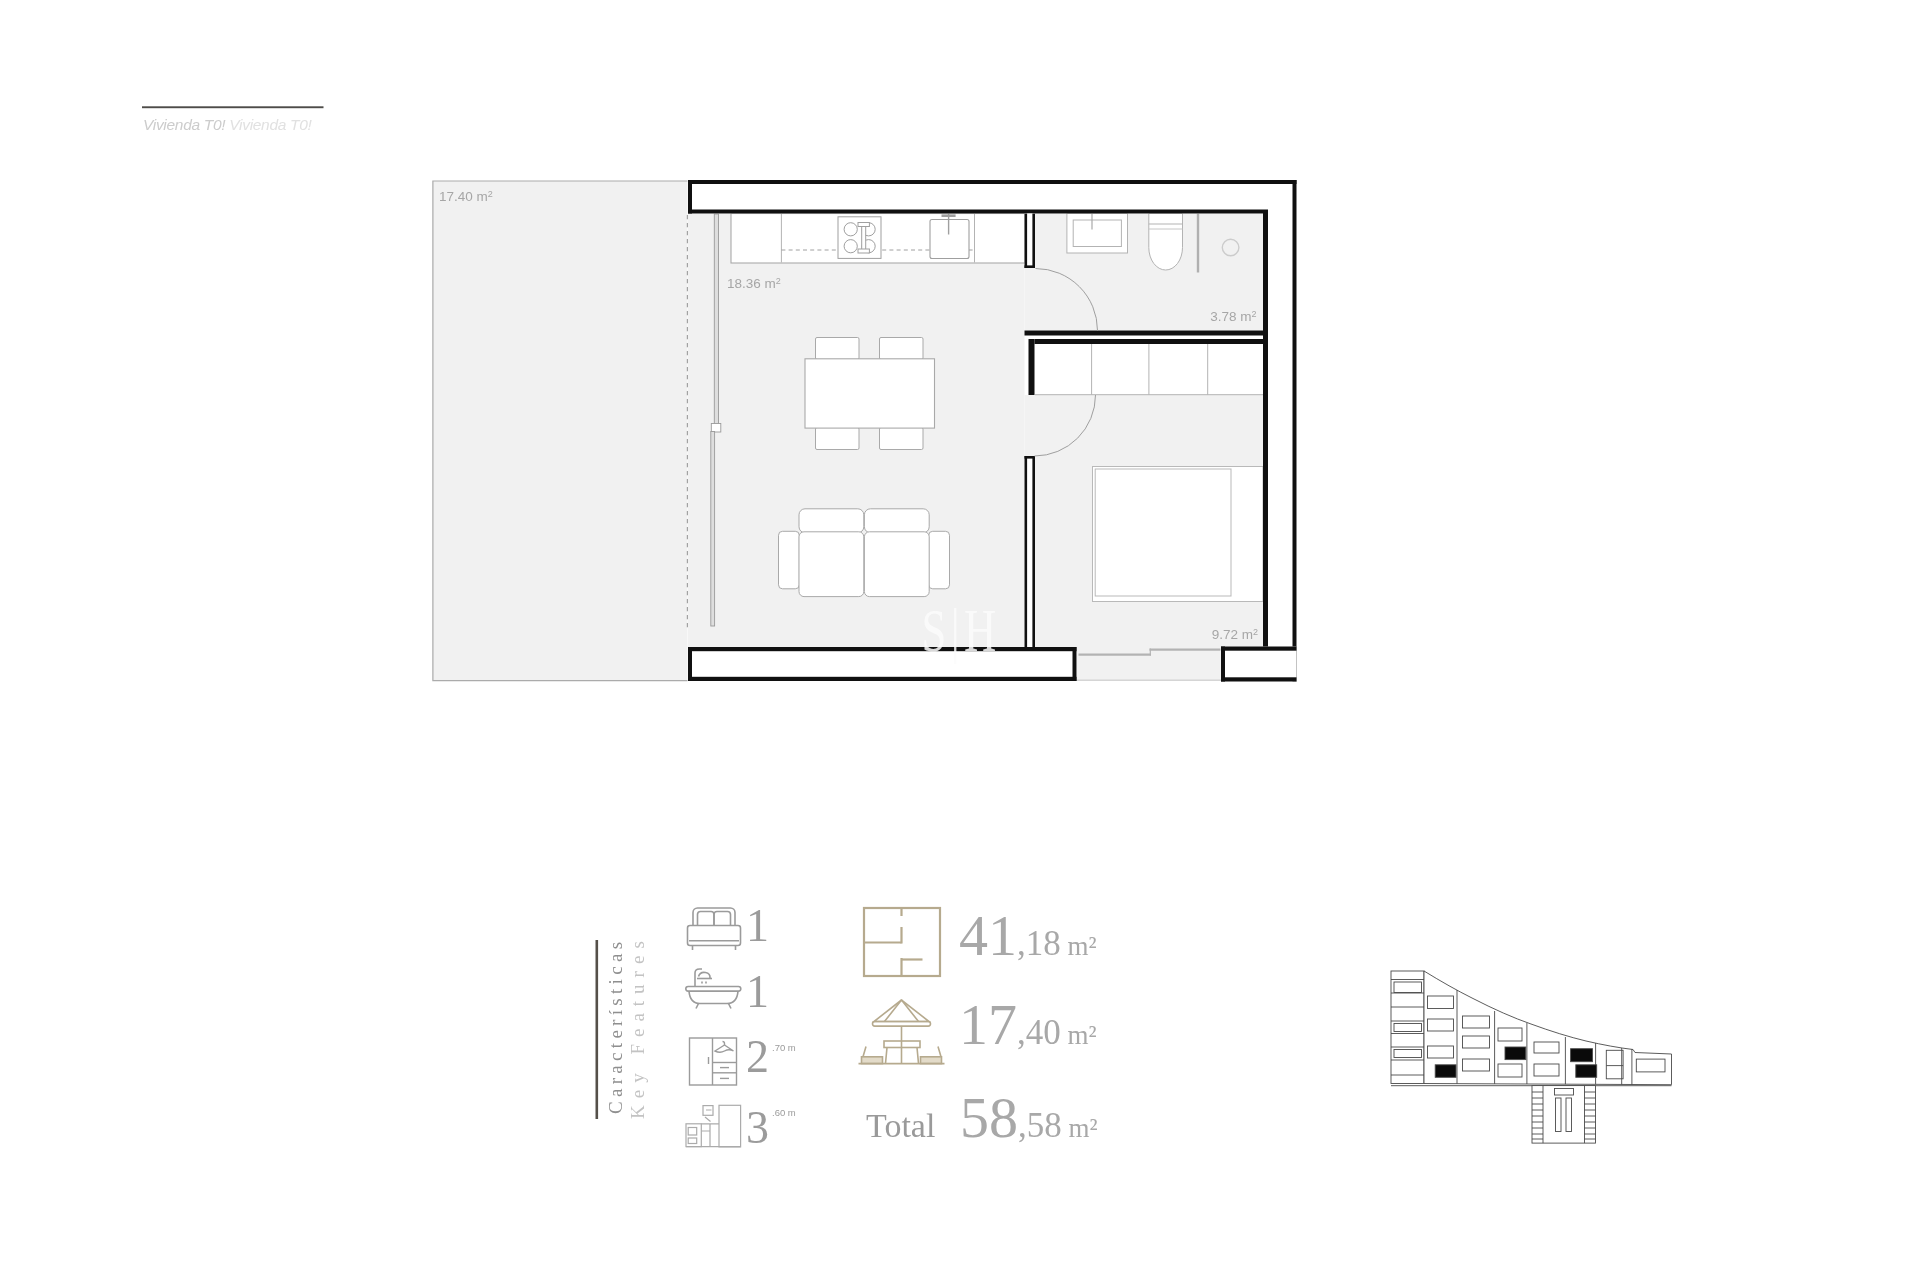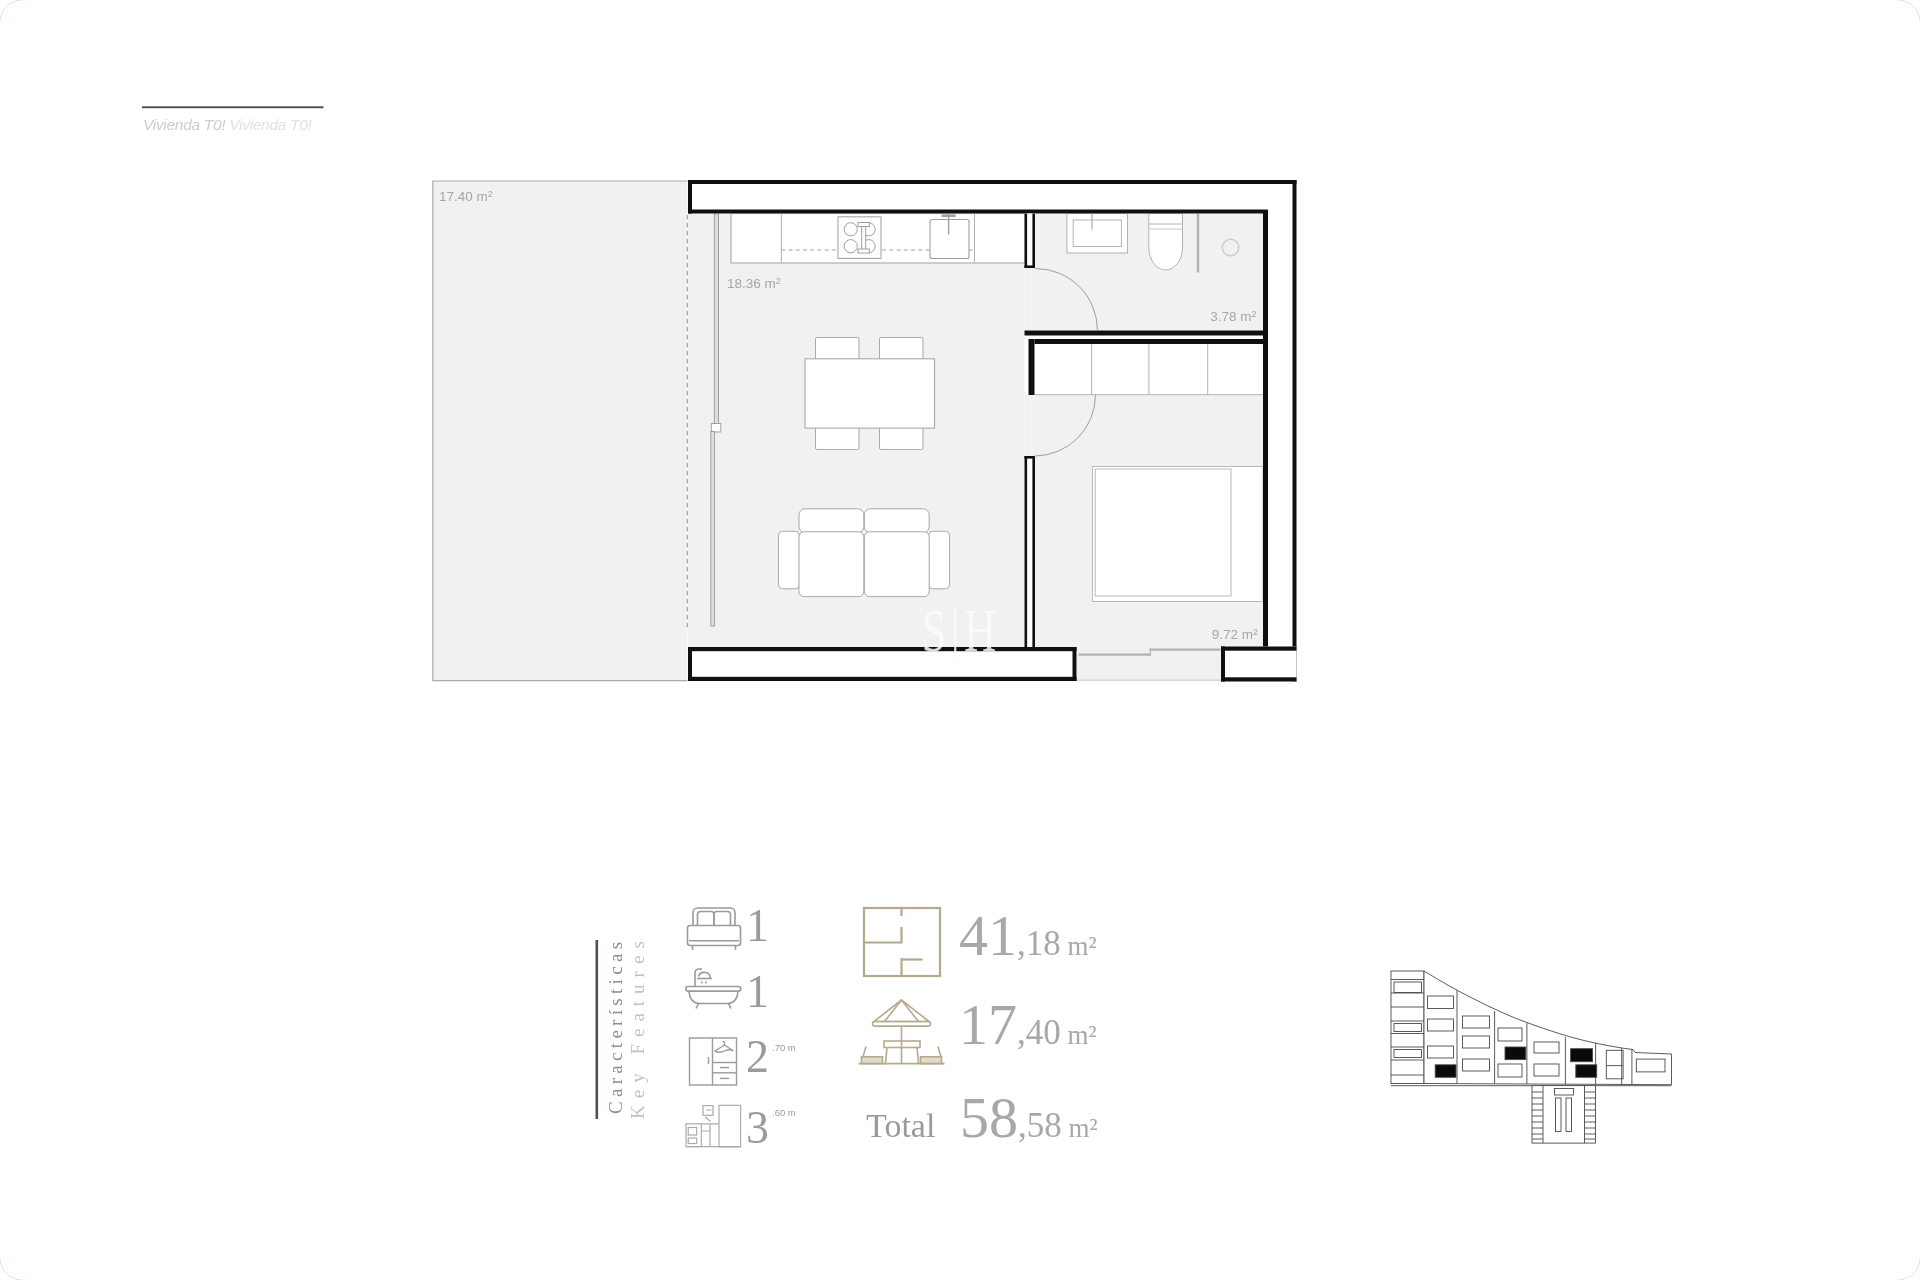--- a/index.html
+++ b/index.html
@@ -1,17 +1,17 @@
 <!DOCTYPE html>
 <html><head>
 <meta charset="utf-8">
 <style>
   html,body{margin:0;padding:0;background:#ffffff;}
   #page{position:relative;width:1920px;height:1280px;background:#3b82f6;overflow:hidden;
-        font-family:"Liberation Sans", sans-serif;border-radius:22px;}
+        font-family:"Liberation Sans", sans-serif;}
   svg{position:absolute;left:0;top:0;}
 </style>
 </head>
 <body>
 <div id="page">
 <svg width="1920" height="1280" viewBox="0 0 1920 1280">
 
   <rect x="0" y="0" width="1920" height="1280" fill="#ffffff"></rect>
 
   <rect x="142" y="106.3" width="181.5" height="1.9" fill="#4e4c49"></rect>

